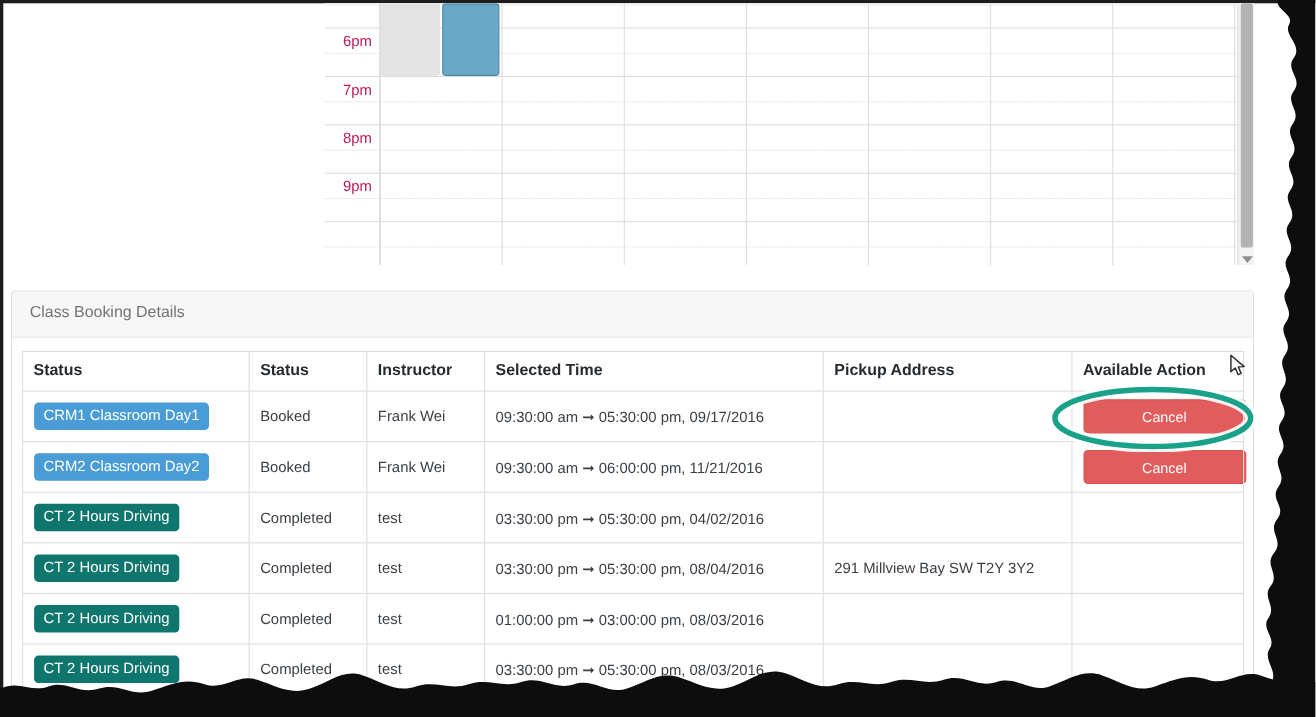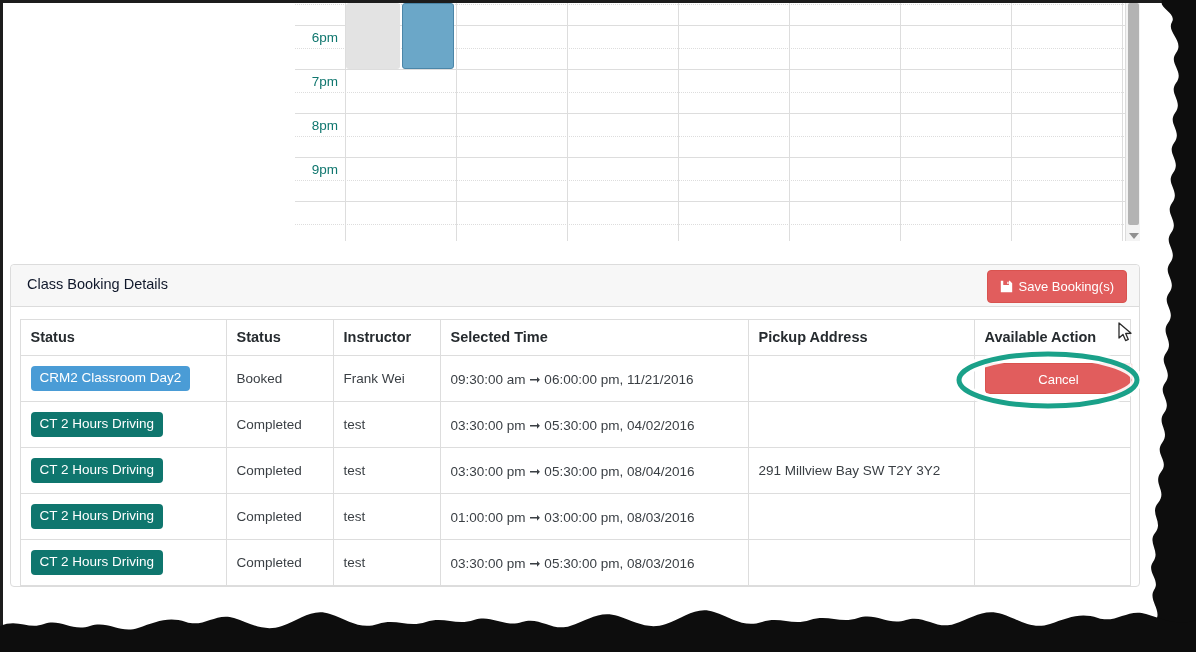--- a/index.html
+++ b/index.html
@@ -64,21 +64,21 @@
     width: 845px;
     height: 0;
     border-top: 1px dotted #dddddd;
   }
   .cal-axis-label {
     position: absolute;
     left: 0;
     width: 43px;
     text-align: right;
     font-size: 13.5px;
-    color: #0f766e;
+    color: #be185d;
     font-family: "Liberation Sans", sans-serif;
   }
   .cal-col-line {
     position: absolute;
     top: 0;
     width: 0;
     height: 238px;
     border-left: 1px solid #dddddd;
   }
   .cal-gutter-line {
@@ -158,21 +158,21 @@
     height: 41px;
     background: #f7f7f7;
     border-bottom: 1px solid #dcdcdc;
     border-radius: 4px 4px 0 0;
   }
   #panel-title {
     position: absolute;
     left: 16px;
     top: 11px;
     font-size: 14.5px;
-    color: #0f172a;
+    color: #737373;
     font-family: "Liberation Sans", sans-serif;
   }
   #save-btn {
     position: absolute;
     right: 12px;
     top: 5px;
     height: 31px;
     padding: 0 12px;
     background: #e15d5d;
     border: 1px solid #d9534f;
@@ -330,28 +330,20 @@
   <div id="cal-scrollbar">
     <div id="cal-scroll-thumb"></div>
     <div id="cal-scroll-arrow"></div>
   </div>
 
   <div id="panel">
 
     <div id="panel-head">
       <div id="panel-title">Class Booking Details</div>
 
-      <div id="save-btn">
-        <span id="save-icon">
-          <svg width="13" height="13" viewBox="0 0 16 16" aria-hidden="true">
-            <path fill="#ffffff" d="M2 1h10l3 3v11H1V1h1zm2 0v5h7V1H4zm5 1h1.5v3H9V2zM3.5 9h9v5h-9V9z"></path>
-          </svg>
-        </span>
-        <span>Save Booking(s)</span>
-      </div>
     </div>
 
     <table id="booking-table">
       <colgroup>
         <col class="col-classes">
           <col class="col-status">
           <col class="col-instr">
         <col class="col-time">
           <col class="col-pickup">
           <col class="col-action">
@@ -361,20 +353,30 @@
           <th>Status</th>
           <th>Status</th>
           <th>Instructor</th>
           <th>Selected Time</th>
           <th>Pickup Address</th>
           <th>Available Action</th>
         </tr>
       </thead>
       <tbody id="table-body">
           <tr>
+            <td><span class="badge badge-blue">CRM1 Classroom Day1</span></td>
+            <td>Booked</td>
+            <td>Frank Wei</td>
+            <td>09:30:00 am ➞ 05:30:00 pm, 09/17/2016</td>
+            <td></td>
+            <td>
+              <div class="cancel-btn">Cancel</div>
+            </td>
+          </tr>
+          <tr>
             <td><span class="badge badge-blue">CRM2 Classroom Day2</span></td>
             <td>Booked</td>
             <td>Frank Wei</td>
             <td>09:30:00 am ➞ 06:00:00 pm, 11/21/2016</td>
             <td></td>
             <td>
               <div class="cancel-btn">Cancel</div>
             </td>
           </tr>
           <tr>

